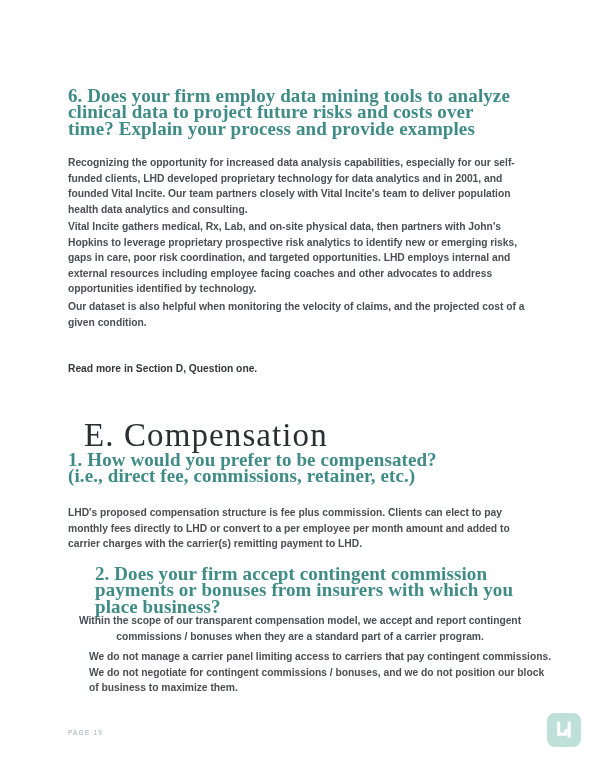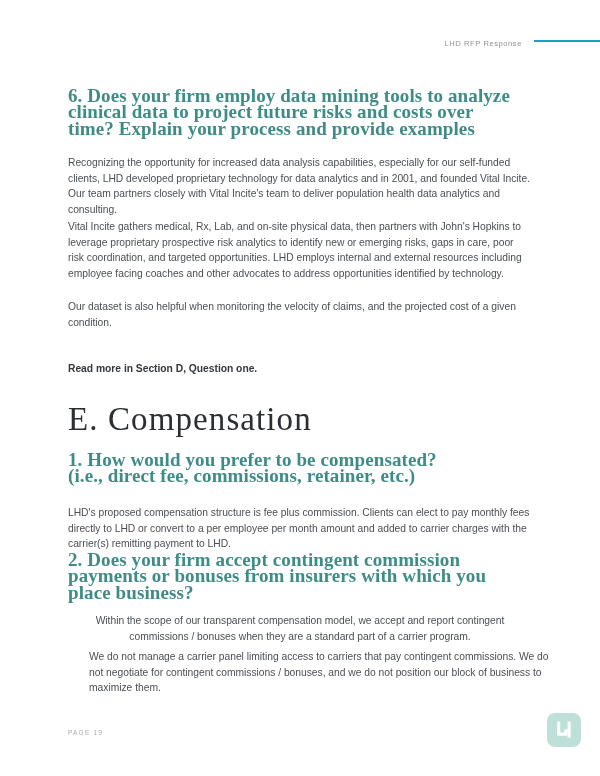--- a/index.html
+++ b/index.html
@@ -68,52 +68,53 @@
     margin: 0;
   }
 
   .body-text {
     color: #4a4f55;
     font-family: "Liberation Sans", sans-serif;
     font-size: 10.3px;
     line-height: 15.6px;
     margin: 0;
     letter-spacing: -0.02px;
+    font-weight: bold;
   }
 
   .body-text.bold {
     font-weight: 700;
     color: #33383d;
     margin-top: 29px;
   }
 
   .section-title {
     color: #2b2f33;
     font-family: "Liberation Serif", serif;
     font-size: 33px;
     font-weight: 400;
     letter-spacing: 1.1px;
     line-height: 38px;
-    margin: 0;
+    margin: 16px;
   }
 
   
   .blk { position: absolute; left: 0; width: 464px; }
 
   #q6-heading   { top: 88px;  width: 452px; }
   #p-1          { top: 155px; }
   #p-2          { top: 219px; }
   #p-3          { top: 299px; }
   #p-readmore   { top: 332px; }
 
   #comp-title   { top: 400px; }
   #q1-heading   { top: 452px; width: 400px; }
   #p-q1         { top: 505px; }
 
-  #q2-heading   { top: 552px; width: 420px; }
+  #q2-heading   { top: 566px; width: 420px; margin-left: 27px; }
   #p-q2a        { top: 613px; text-align: center; }
   #p-q2b        { top: 649px; margin-left: 21px; }
 
   
   .page-footer {
     position: absolute;
     left: 68px;
     right: 18px;
     bottom: 18px;
     height: 58px;
@@ -133,24 +134,20 @@
     bottom: 10px;
     width: 36px;
     height: 36px;
   }
 </style>
 </head>
 <body>
 
 <div class="page">
 
-  <div class="page-header">
-    <div class="header-label">LHD RFP Response</div>
-    <div class="header-rule"></div>
-  </div>
 
   <div class="content">
 
     <h2 class="q-heading blk" id="q6-heading">6. Does your firm employ data mining tools to analyze clinical data to project future risks and costs over time? Explain your process and provide examples</h2>
 
     <p class="body-text blk" id="p-1">Recognizing the opportunity for increased data analysis capabilities, especially for our self-funded clients, LHD developed proprietary technology for data analytics and in 2001, and founded Vital Incite. Our team partners closely with Vital Incite's team to deliver population health data analytics and consulting.</p>
 
     <p class="body-text blk" id="p-2">Vital Incite gathers medical, Rx, Lab, and on-site physical data, then partners with John's Hopkins to leverage proprietary prospective risk analytics to identify new or emerging risks, gaps in care, poor risk coordination, and targeted opportunities. LHD employs internal and external resources including employee facing coaches and other advocates to address opportunities identified by technology.</p>
 
     <p class="body-text blk" id="p-3">Our dataset is also helpful when monitoring the velocity of claims, and the projected cost of a given condition.</p>

